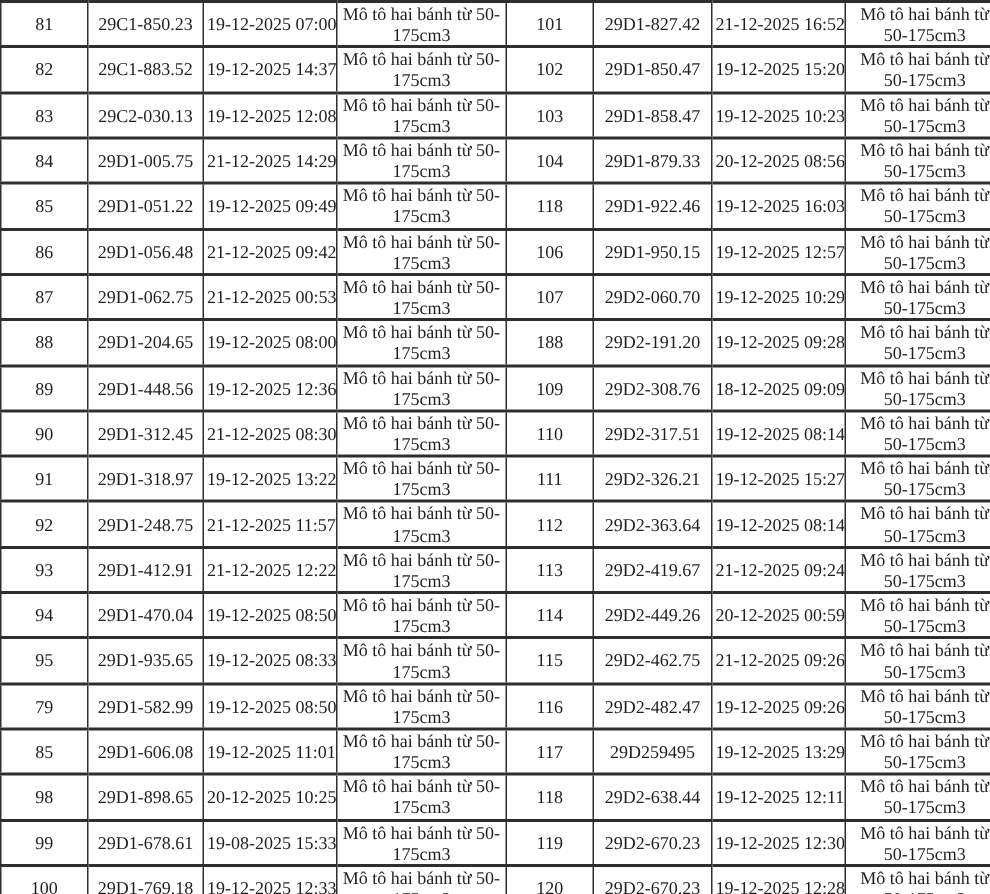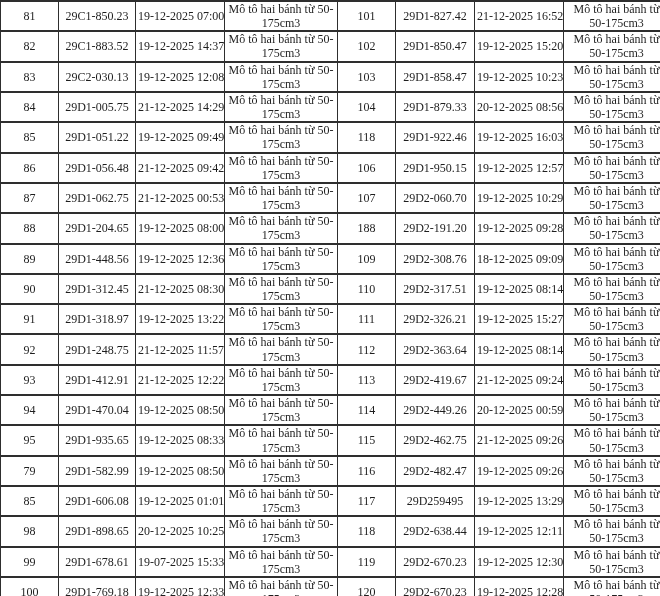--- a/index.html
+++ b/index.html
@@ -201,41 +201,41 @@
     <td class="cell-time">19-12-2025 08:50</td>
     <td class="cell-type-l">Mô tô hai bánh từ 50-175cm3</td>
     <td class="cell-no-r">116</td>
     <td class="cell-plate-r">29D2-482.47</td>
     <td class="cell-time-r">19-12-2025 09:26</td>
     <td class="cell-type-r">Mô tô hai bánh từ 50-175cm3</td>
   </tr>
       <tr>
     <td class="cell-no">85</td>
     <td class="cell-plate">29D1-606.08</td>
-    <td class="cell-time">19-12-2025 01:01</td>
+    <td class="cell-time">19-12-2025 11:01</td>
     <td class="cell-type-l">Mô tô hai bánh từ 50-175cm3</td>
     <td class="cell-no-r">117</td>
     <td class="cell-plate-r">29D259495</td>
     <td class="cell-time-r">19-12-2025 13:29</td>
     <td class="cell-type-r">Mô tô hai bánh từ 50-175cm3</td>
   </tr>
       <tr>
     <td class="cell-no">98</td>
     <td class="cell-plate">29D1-898.65</td>
     <td class="cell-time">20-12-2025 10:25</td>
     <td class="cell-type-l">Mô tô hai bánh từ 50-175cm3</td>
     <td class="cell-no-r">118</td>
     <td class="cell-plate-r">29D2-638.44</td>
     <td class="cell-time-r">19-12-2025 12:11</td>
     <td class="cell-type-r">Mô tô hai bánh từ 50-175cm3</td>
   </tr>
       <tr>
     <td class="cell-no">99</td>
     <td class="cell-plate">29D1-678.61</td>
-    <td class="cell-time">19-07-2025 15:33</td>
+    <td class="cell-time">19-08-2025 15:33</td>
     <td class="cell-type-l">Mô tô hai bánh từ 50-175cm3</td>
     <td class="cell-no-r">119</td>
     <td class="cell-plate-r">29D2-670.23</td>
     <td class="cell-time-r">19-12-2025 12:30</td>
     <td class="cell-type-r">Mô tô hai bánh từ 50-175cm3</td>
   </tr>
       <tr>
     <td class="cell-no">100</td>
     <td class="cell-plate">29D1-769.18</td>
     <td class="cell-time">19-12-2025 12:33</td>

